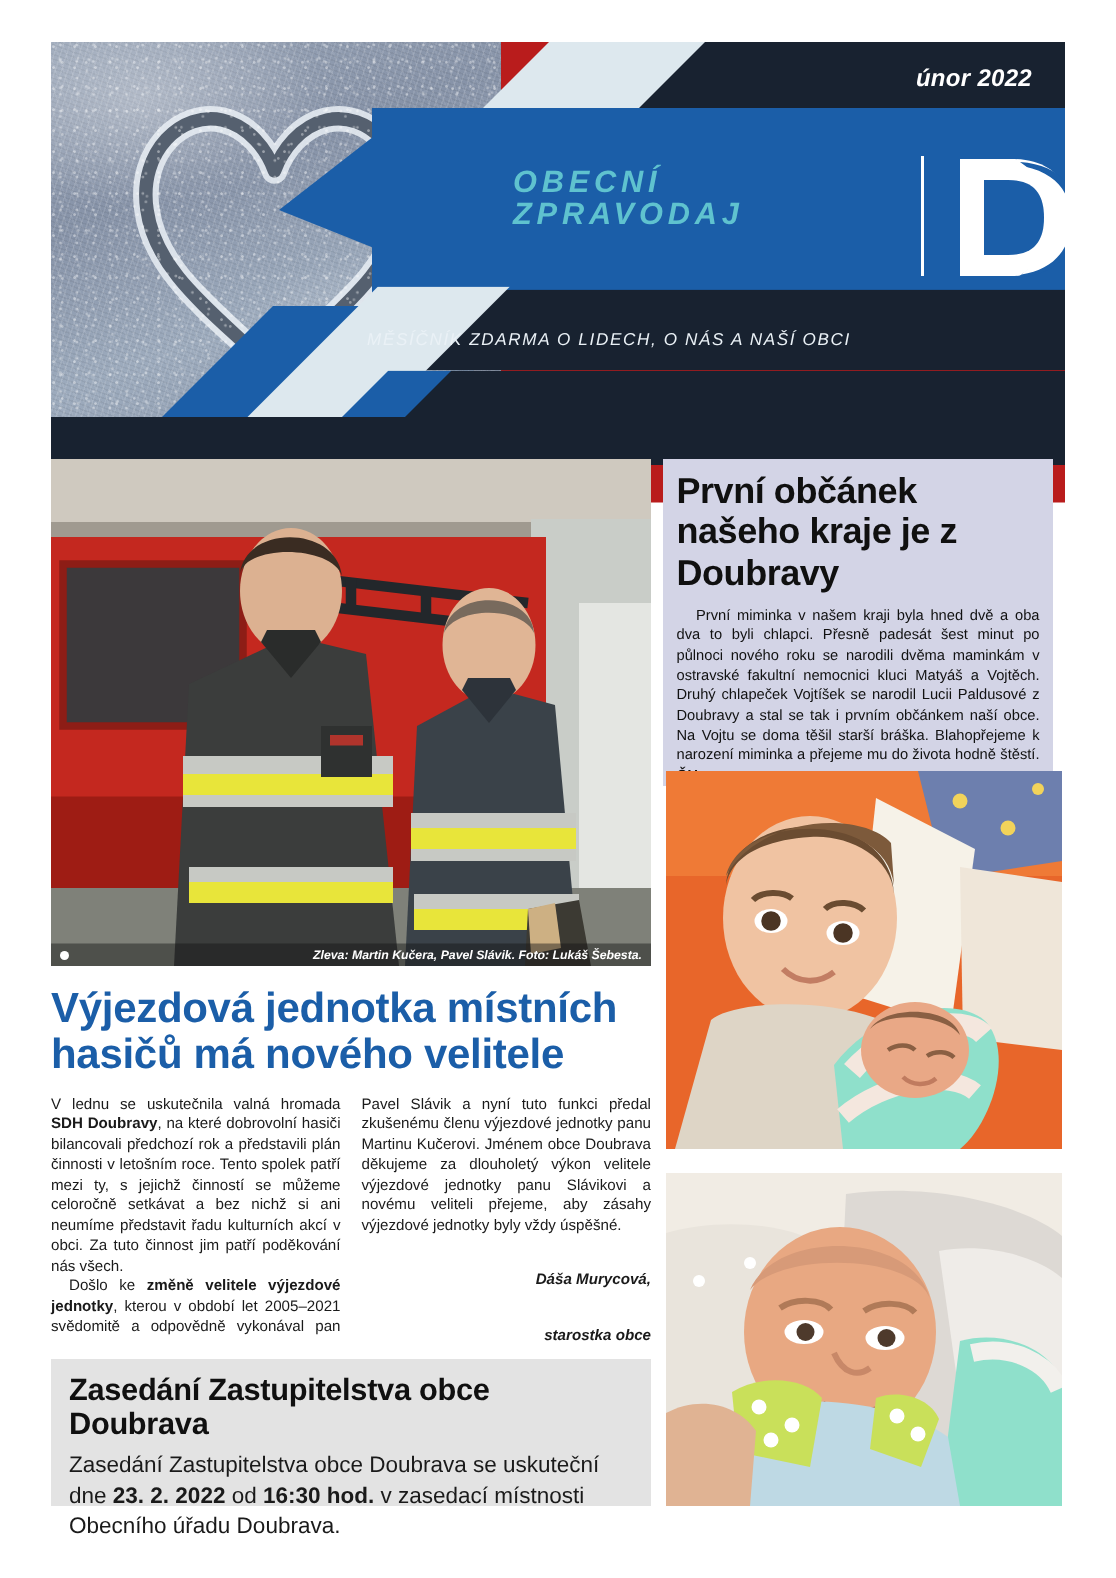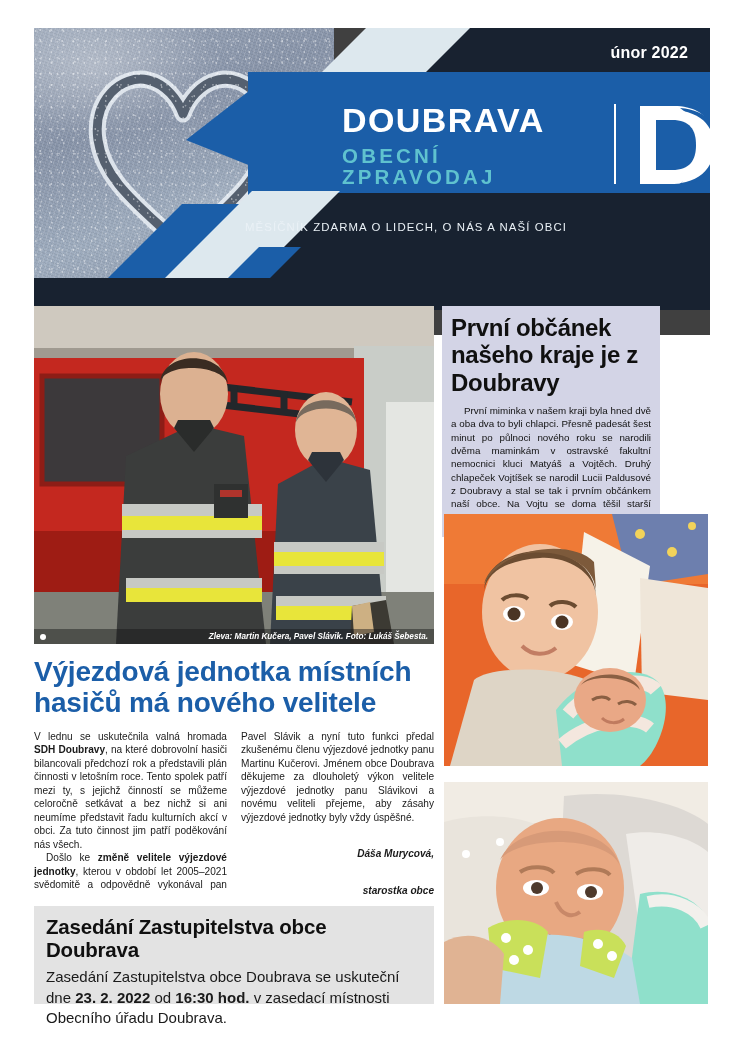--- a/index.html
+++ b/index.html
@@ -9,21 +9,22 @@
     font-family: "Liberation Sans", sans-serif;
     overflow: hidden;
   }
   .page { position: relative; width: 744px; height: 1052px; background:#fff; }
 
   
   .masthead {
     position: absolute; left: 34px; top: 28px;
     width: 676px; height: 307px;
     overflow: hidden;
-    background: #404040;
+    background: #b91c1c;
+    font-style: italic;
   }
   
   .snow-photo {
     position: absolute; left:0; top:0; width: 300px; height: 254px;
     background:
       radial-gradient(ellipse 60% 40% at 20% 15%, rgba(255,255,255,.30), transparent 70%),
       radial-gradient(ellipse 50% 35% at 75% 80%, rgba(255,255,255,.22), transparent 70%),
       repeating-linear-gradient(108deg, rgba(255,255,255,.10) 0 1px, rgba(0,0,0,0) 1px 4px),
       repeating-linear-gradient(72deg, rgba(255,255,255,.07) 0 1px, rgba(0,0,0,0) 1px 5px),
       repeating-linear-gradient(20deg, rgba(0,0,0,.05) 0 1px, rgba(0,0,0,0) 1px 3px),
@@ -124,21 +125,21 @@
     position:absolute; left: 34px; top: 906px; width: 400px; height: 98px;
     background:#e3e3e3; padding: 10px 12px 18px 12px;
   }
   .gray-head {
     color:#101010; font-size: 20.5px; font-weight: 800; line-height: 1.1; letter-spacing:-0.2px;
   }
   .gray-body { margin-top: 6px; font-size: 15px; line-height:1.38; color:#1a1a1a; }
 
   
   .right-col {
-    position:absolute; left: 442px; top: 306px; width: 218px;
+    position:absolute; left: 442px; top: 306px; width: 260px;
     background:#d3d4e6; padding: 8px 9px 0 9px;
   }
   .right-head {
     color:#101010; font-size: 24px; font-weight: 800; line-height: 1.14; letter-spacing:-0.3px;
   }
   .right-body {
     margin-top: 8px; font-size: 9.8px; line-height: 1.36; color:#111; text-align: justify;
   }
   .right-body p { text-indent: 13px; }
   .right-sig { font-weight:800; font-style:italic; }
@@ -170,21 +171,20 @@
     <div class="shape sh-blue-main"></div>
     <div class="shape sh-navy-mid"></div>
     <div class="shape sh-blue-low"></div>
     <div class="shape sh-pale-2"></div>
     <div class="shape sh-blue-strip"></div>
     <div class="shape sh-navy-bot"></div>
 
     <div class="issue-date">únor 2022</div>
 
     <div class="title-block">
-      <div class="title-main">DOUBRAVA</div>
       <div class="title-sub">OBECNÍ ZPRAVODAJ</div>
     </div>
     <div class="title-divider"></div>
 
     <svg class="logo-mark" viewBox="0 0 86 90">
       <path d="M6 6 H40 C70 6 80 24 80 45 C80 66 70 84 40 84 H6 Z" fill="#ffffff"></path>
       <path d="M22 20 H38 C56 20 62 30 62 45 C62 60 56 70 38 70 H22 Z" fill="#1b5ea8"></path>
       <path d="M46 8 C74 10 84 26 84 46 C84 68 70 84 44 85 C64 72 70 58 68 44 C66 28 58 16 46 8 Z" fill="#1b5ea8"></path>
       <path d="M49 11 C72 16 80 30 80 47 C80 66 68 80 47 83 C62 70 67 56 65 43 C63 29 57 19 49 11 Z" fill="#ffffff"></path>
     </svg>

